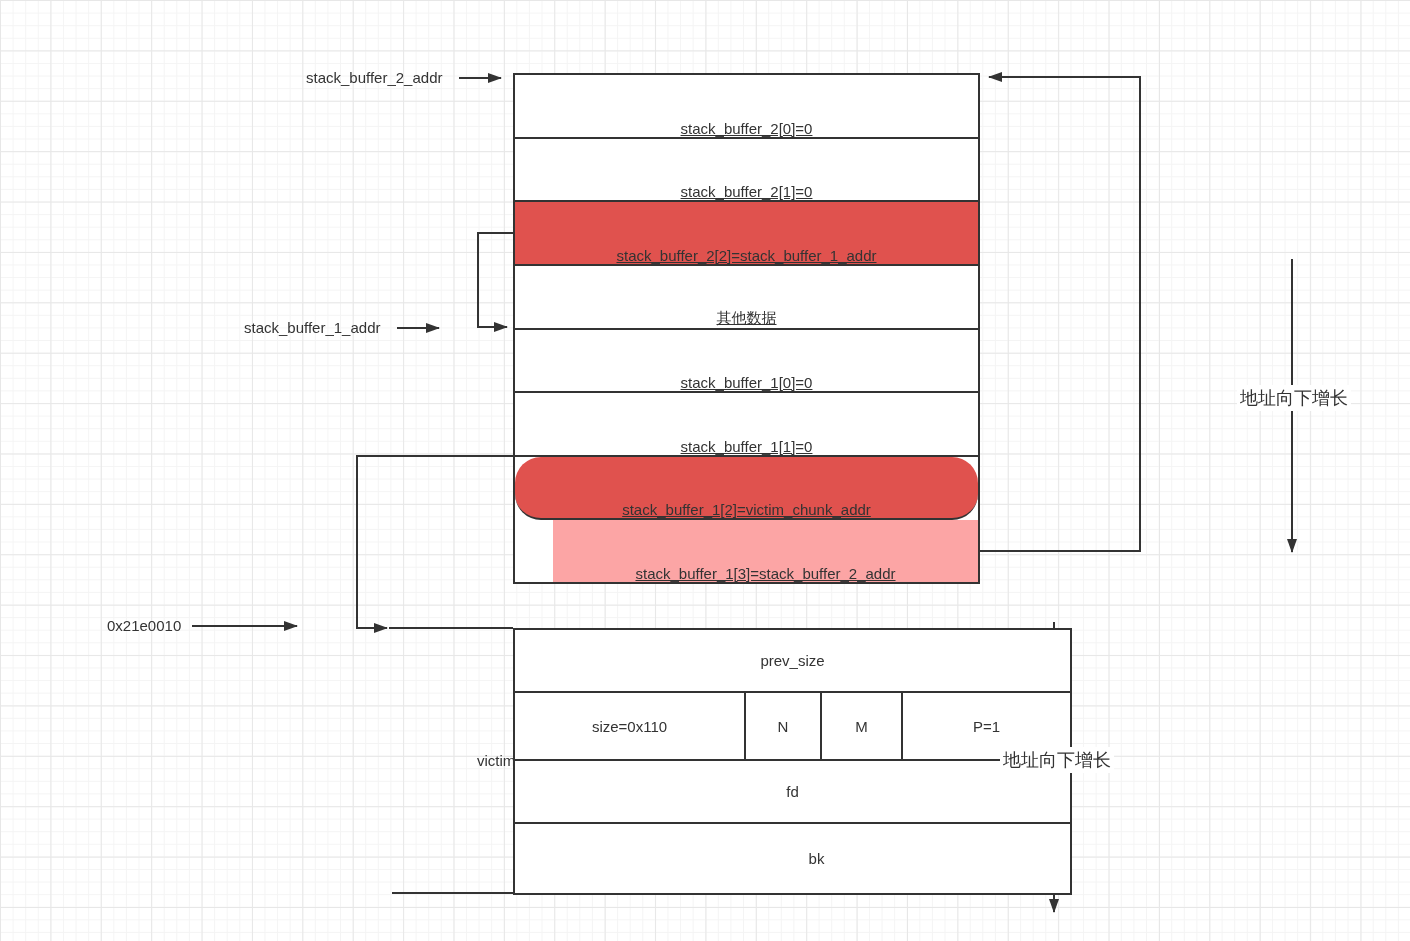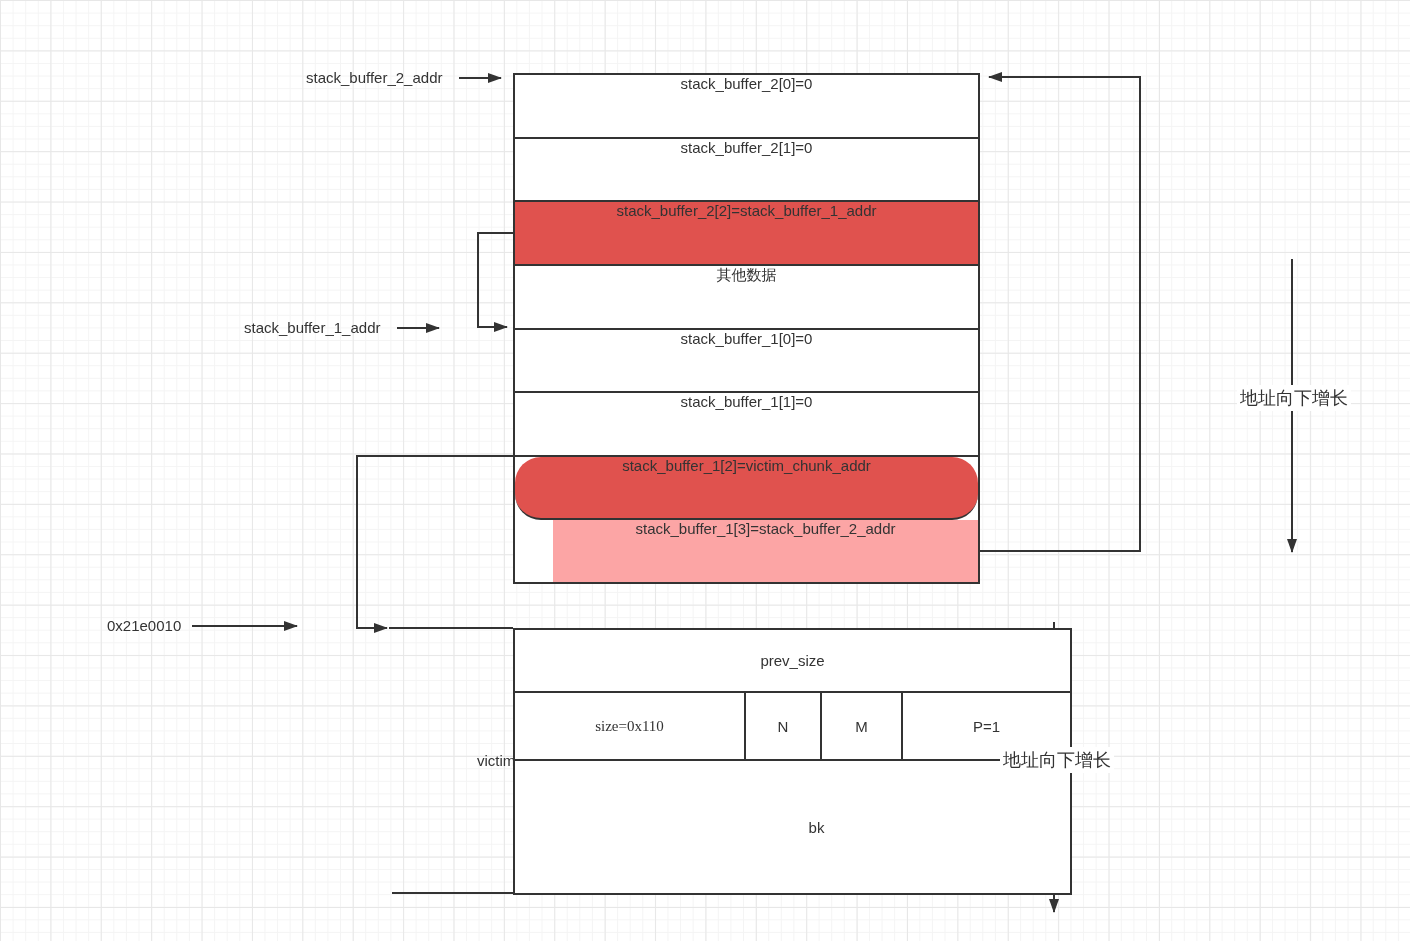--- a/index.html
+++ b/index.html
@@ -19,22 +19,22 @@
   }
   .overlay{position:absolute;left:0;top:0;pointer-events:none;}
   .overlay path{stroke:#333333;stroke-width:2;fill:none;}
 
   .stack-table{
     position:absolute;left:513px;top:73px;width:467px;height:511px;
     display:flex;flex-direction:column;
     border:2px solid #333333;box-sizing:border-box;background:#ffffff;
   }
   .srow{
-    flex:1;display:flex;align-items:flex-start;justify-content:center;
-    font-size:15px;border-bottom:2px solid #333333;box-sizing:border-box;
+    flex:1;display:flex;align-items:flex-end;justify-content:center;
+    font-size:15px;border-bottom:2px solid #333333;box-sizing:border-box;text-decoration:underline;
   }
   .srow:last-child{border-bottom:none;}
 
   .victim-table{
     position:absolute;left:513px;top:628px;width:559px;height:267px;
     display:flex;flex-direction:column;
     border:2px solid #333333;box-sizing:border-box;background:#ffffff;
   }
   .vrow{
     display:flex;align-items:stretch;
@@ -43,21 +43,21 @@
   .vrow:last-child{border-bottom:none;}
   .vrow-prev{height:63px;}
   .vrow-size{height:68px;}
   .vrow-fd{height:63px;}
   .vrow-bk{flex:1;padding-left:48px;}
   .vcell{
     flex:1;display:flex;align-items:center;justify-content:center;
     font-size:15px;box-sizing:border-box;
   }
   .vcell + .vcell{border-left:2px solid #333333;}
-  .cell-size{flex:0 0 229px;font-family:Liberation Serif, serif;}
+  .cell-size{flex:0 0 229px;}
   .cell-n{flex:0 0 76px;}
   .cell-m{flex:0 0 81px;}
   .cell-p{flex:1;}
 
   .lbl{position:absolute;font-size:15px;color:#333333;white-space:nowrap;line-height:16px;}
   #lbl-sb2{left:306px;top:70px;}
   #lbl-sb1{left:244px;top:320px;text-align:right;}
   #lbl-heap{left:107px;top:618px;}
   #lbl-victim{left:429px;top:753px;margin-left:48px;}
   .grow-lbl{
@@ -130,20 +130,25 @@
       <div class="vcell cell-n">
         <span>N</span>
       </div>
       <div class="vcell cell-m">
         <span>M</span>
       </div>
       <div class="vcell cell-p">
         <span>P=1</span>
       </div>
     </div>
+    <div class="vrow vrow-fd">
+      <div class="vcell">
+        <span>fd</span>
+      </div>
+    </div>
     <div class="vrow vrow-bk">
       <div class="vcell">
         <span>bk</span>
       </div>
     </div>
   </div>
 
   <div class="lbl" id="lbl-sb2">stack_buffer_2_addr</div>
   <div class="lbl" id="lbl-sb1">stack_buffer_1_addr</div>
   <div class="lbl" id="lbl-heap">0x21e0010</div>

